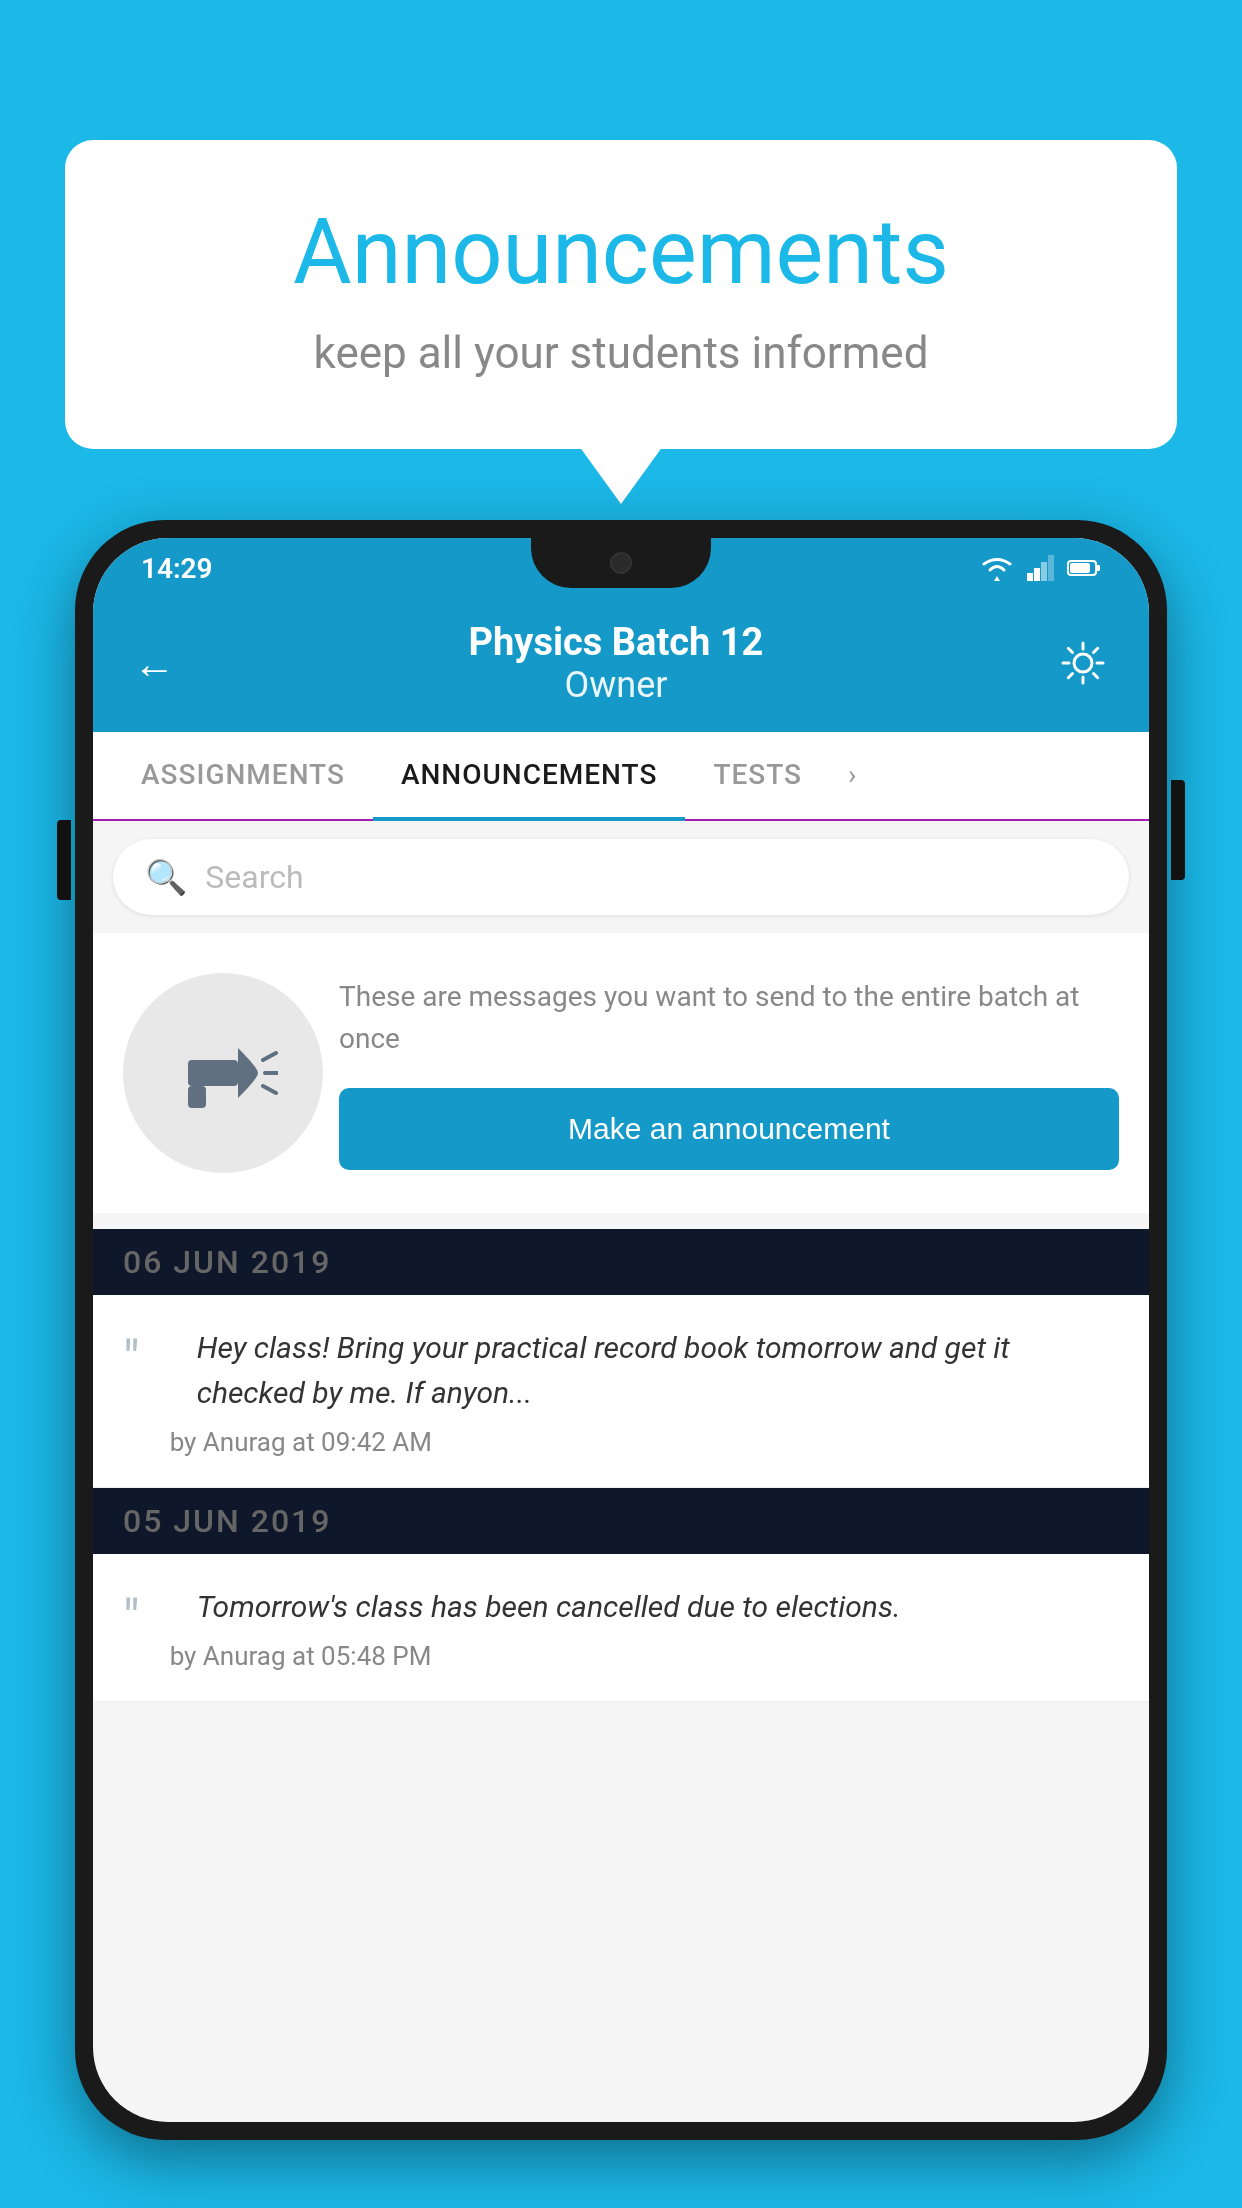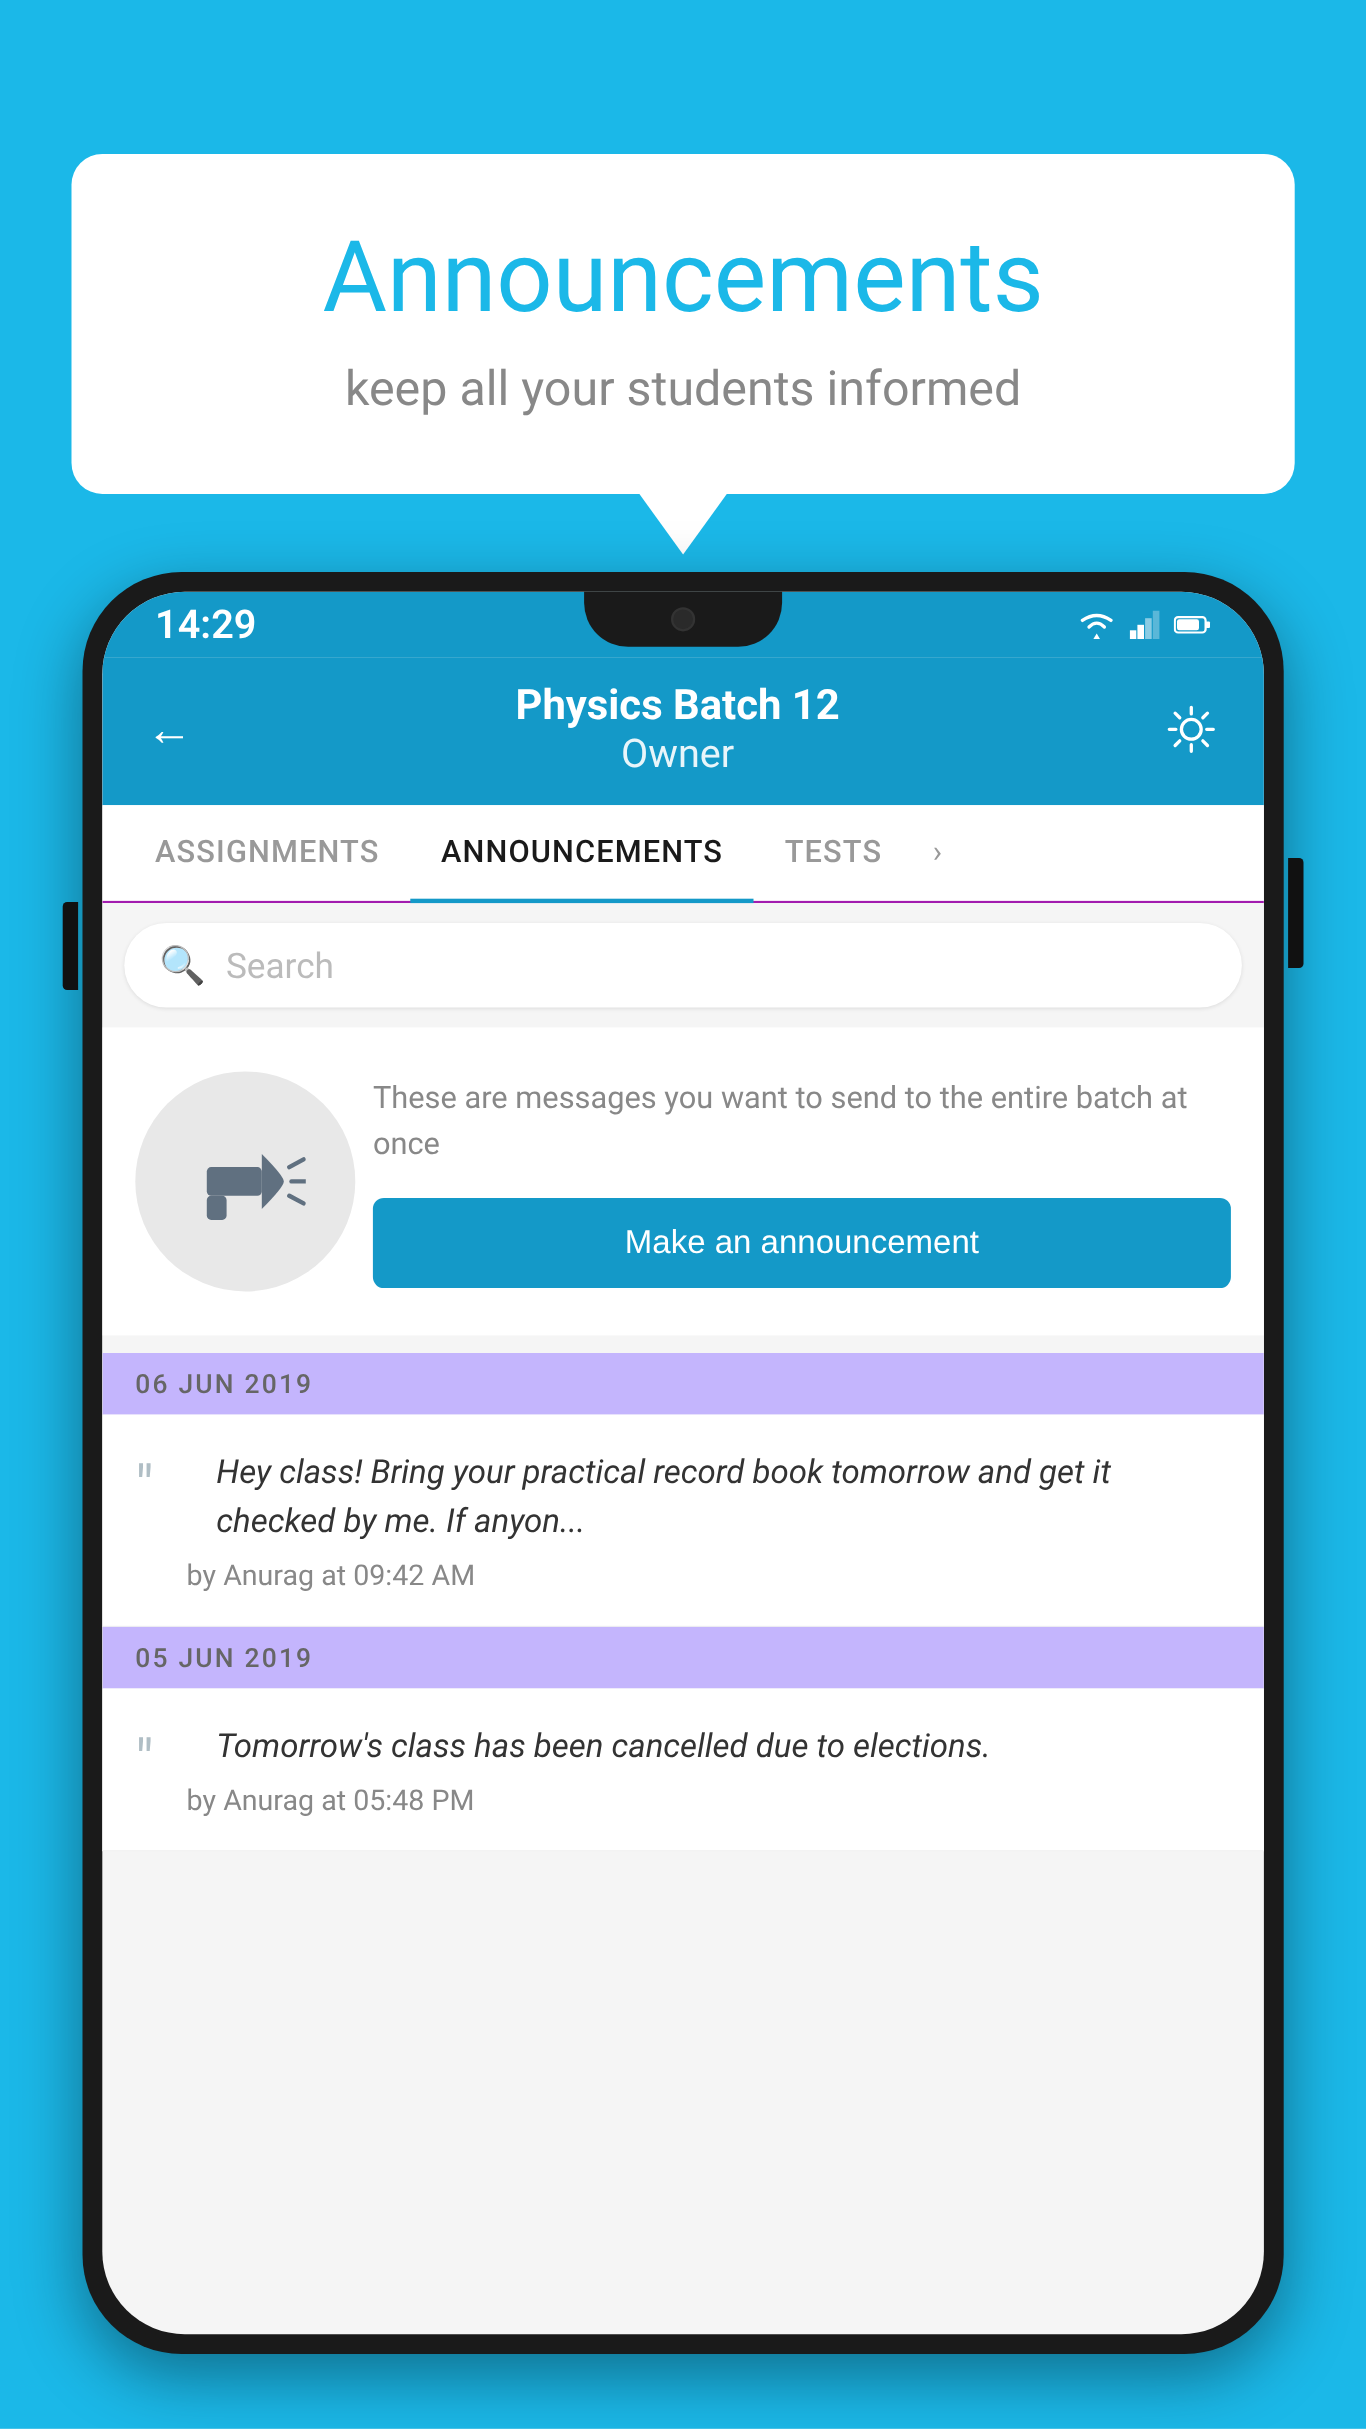--- a/index.html
+++ b/index.html
@@ -115,21 +115,21 @@
       display: flex;
       align-items: center;
       justify-content: space-between;
       padding: 0 48px;
       color: #fff;
       font-size: 28px;
       font-weight: 500;
     }
 
     .status-time {
-      font-size: 36px;
+      font-size: 28px;
       font-weight: 600;
     }
 
     .status-icons {
       display: flex;
       align-items: center;
       gap: 12px;
     }
 
     
@@ -289,23 +289,23 @@
       border-radius: 10px;
       padding: 24px 36px;
       font-size: 30px;
       font-weight: 500;
       cursor: pointer;
       width: 100%;
     }
 
     
     .date-separator {
-      background: #c4b5fd;
+      background: #0f172a;
       padding: 14px 30px;
-      font-size: 24px;
+      font-size: 32px;
       color: #666;
       font-weight: 500;
       letter-spacing: 2px;
     }
 
     
     .announcement-item {
       background: #fff;
       padding: 30px 30px 30px 20px;
       display: flex;

